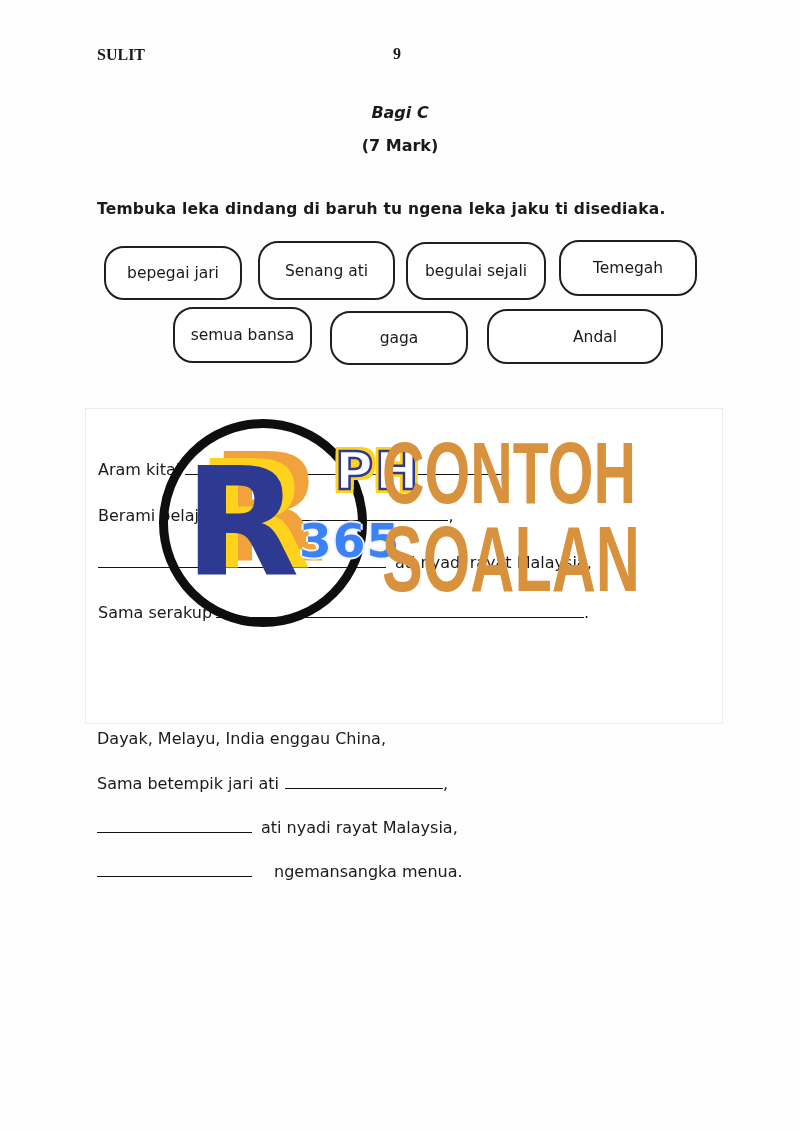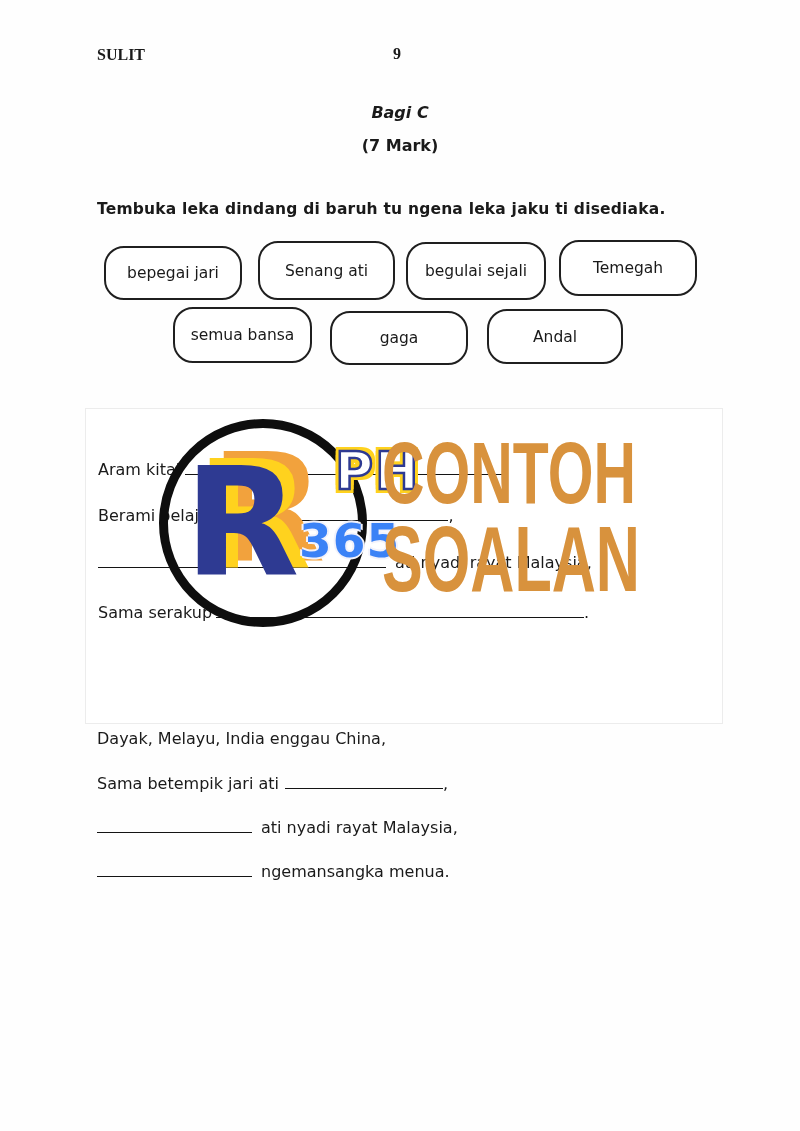--- a/index.html
+++ b/index.html
@@ -21,21 +21,21 @@
     position:absolute;border:2.4px solid #1f1f1f;border-radius:20px;
     display:flex;align-items:center;justify-content:center;
     font-size:15.5px;background:#fff;
   }
   #box0{left:104px;top:246px;width:134px;height:50px;}
   #box1{left:258px;top:241px;width:133px;height:55px;}
   #box2{left:406px;top:242px;width:136px;height:54px;}
   #box3{left:559px;top:240px;width:134px;height:52px;}
   #box4{left:173px;top:307px;width:135px;height:52px;}
   #box5{left:330px;top:311px;width:134px;height:50px;}
-  #box6{left:487px;top:309px;width:132px;height:51px;}
+  #box6{left:487px;top:309px;width:132px;height:51px;padding-left:40px;}
 
   
   #panel{
     position:absolute;left:85px;top:408px;width:638px;height:316px;
     background:#ffffff;border:1px solid #ececec;box-sizing:border-box;
   }
   .pline{position:absolute;left:12px;font-size:16px;white-space:nowrap;z-index:1;}
   .blank{display:inline-block;border-bottom:1.6px solid #141414;height:15px;vertical-align:baseline;}
   #pl1{top:50px;}  #pl1 .blank{width:318px;margin-left:5px;}
   #pl2{top:96px;}  #pl2 .blank{width:228px;margin-left:5px;}
@@ -69,21 +69,21 @@
   }
   .wm-word{position:absolute;z-index:5;}
   #wm-line1{left:294px;top:26px;}
   #wm-line2{left:294px;top:110px;}
 
   
   .sline{position:absolute;left:97px;font-size:16px;white-space:nowrap;}
   #sl1{top:729px;}
   #sl2{top:773px;} #sl2 .blank{width:158px;margin-left:6px;}
   #sl3{top:817px;} #sl3 .blank{width:155px;} #sl3 .tail{margin-left:9px;}
-  #sl4{top:861px;} #sl4 .blank{width:155px;} #sl4 .tail{margin-left:9px;}
+  #sl4{top:861px;} #sl4 .blank{width:155px;} #sl4 .tail{margin-left:22px;}
 </style>
 </head>
 <body>
 
 <div id="page">
 
   <div id="sulit" class="abs serif">SULIT</div>
   <div id="pagenum" class="abs serif">9</div>
   <div id="section-title" class="abs centered">Bagi C</div>
   <div id="marks" class="abs centered">(7 Mark)</div>

